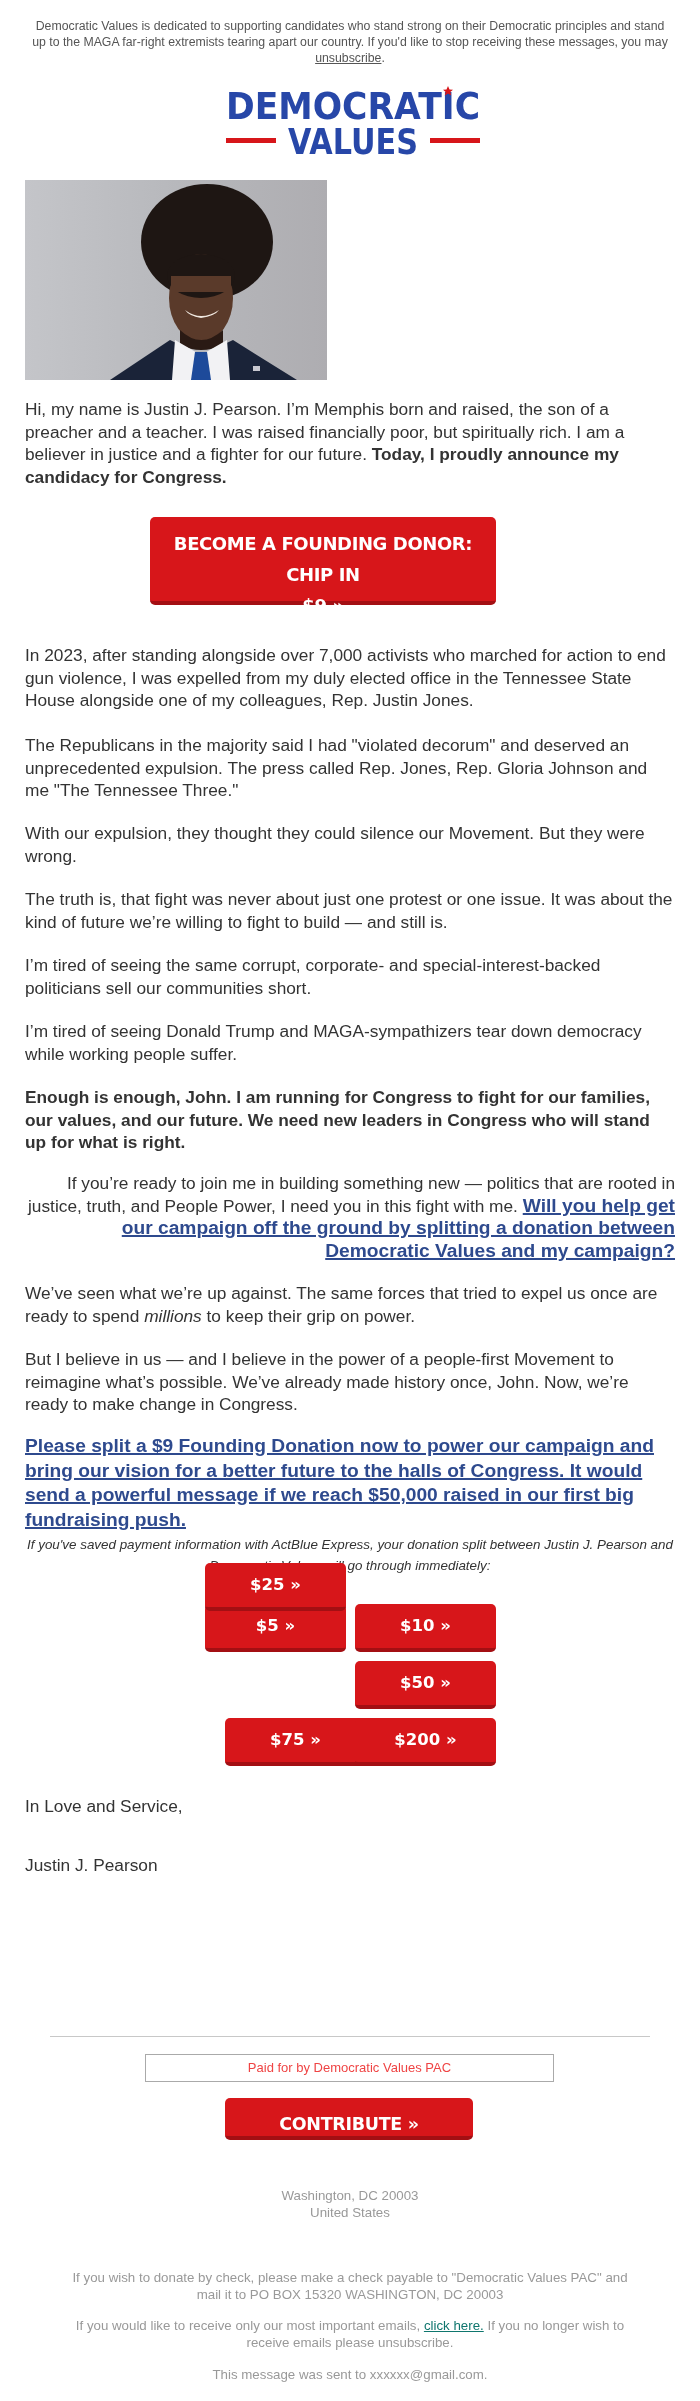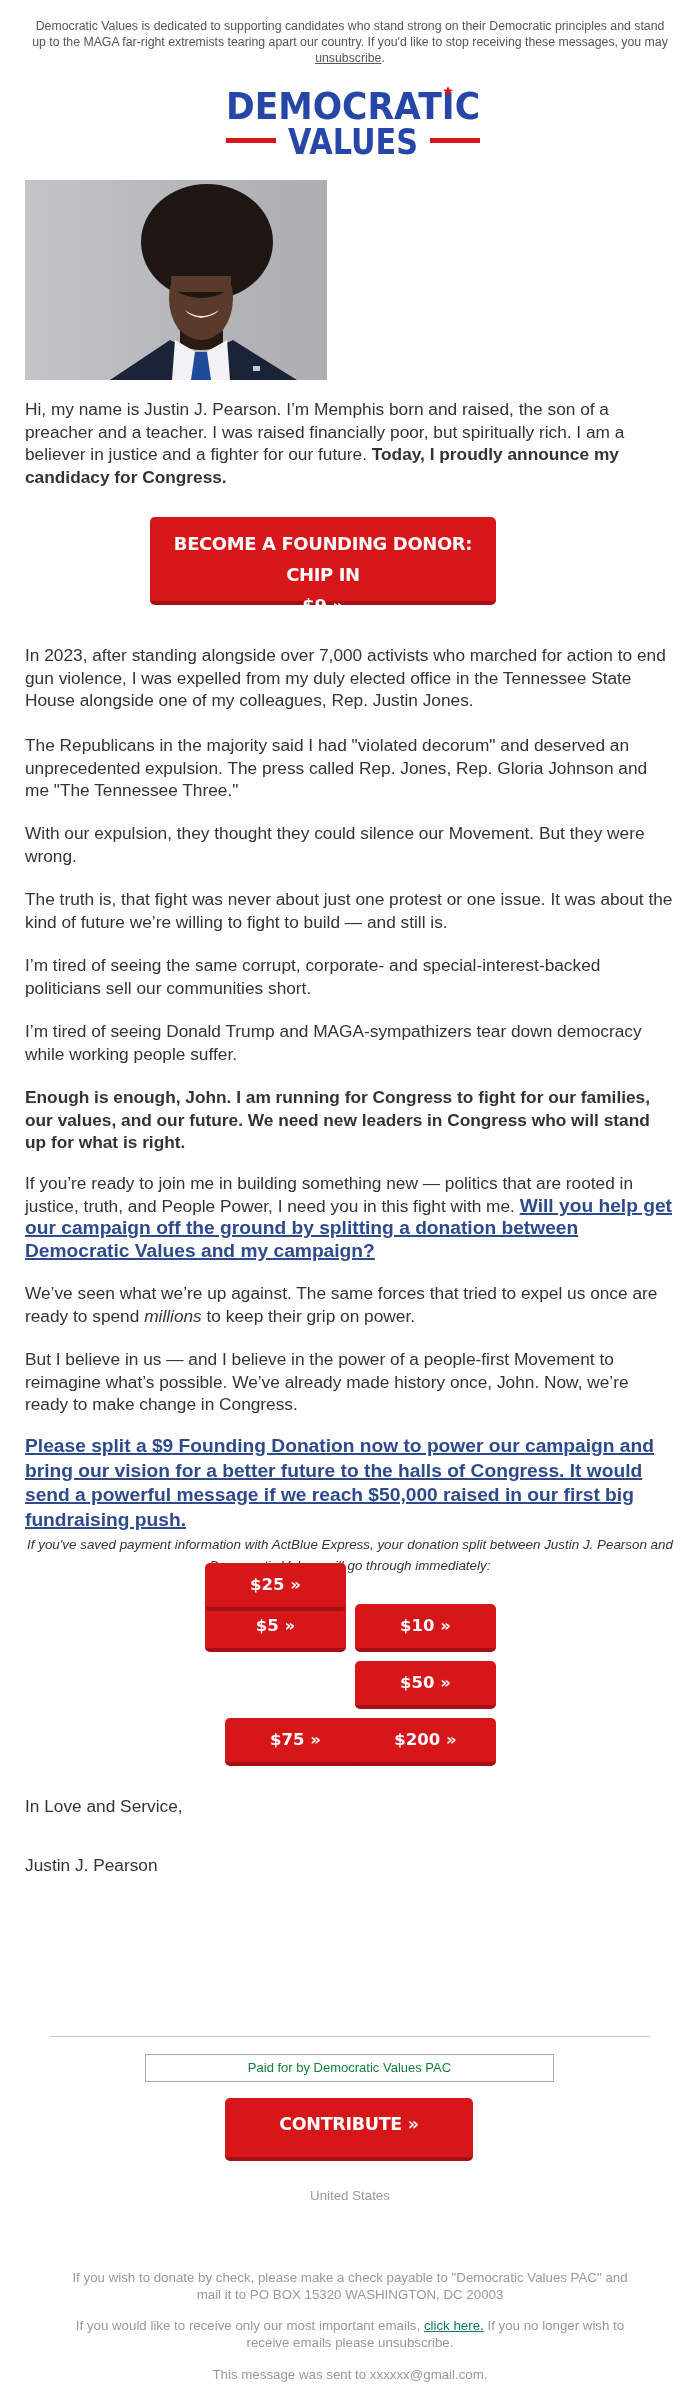--- a/index.html
+++ b/index.html
@@ -15,22 +15,22 @@
   .body b { color: #333333; }
   .body a.bl { color: #2e4a8e; font-weight: bold; text-decoration: underline; text-decoration-thickness: 2px; font-size: 19.2px; }
   .redbtn { position: absolute; background: #d7161a; border-bottom: 4px solid #a30f13; border-radius: 5px;
             color: #ffffff; text-align: center; font-family: "DejaVu Sans", sans-serif; font-weight: bold;
             box-sizing: border-box; cursor: pointer; }
   .mainbtn { left: 150px; top: 517px; width: 346px; height: 88px; font-size: 18px; line-height: 31px; padding-top: 11px; letter-spacing: -0.4px; }
   .amt { width: 141px; height: 48px; font-size: 16.5px; line-height: 44px; }
   .note { position: absolute; left: 25px; width: 650px; text-align: center; font-style: italic; font-size: 13.4px; line-height: 21px; color: #333333; }
   .divider { position: absolute; left: 50px; top: 2036px; width: 600px; height: 1px; background: #c8c8c8; }
   .paidbox { position: absolute; left: 145px; top: 2054px; width: 409px; height: 28px; border: 1px solid #aaaaaa;
-             box-sizing: border-box; text-align: center; font-size: 13px; line-height: 26px; color: #15803d; }
-  .contrib { left: 225px; top: 2098px; width: 248px; height: 63px; font-size: 17.5px; line-height: 53px; letter-spacing: -0.3px; }
+             box-sizing: border-box; text-align: center; font-size: 13px; line-height: 26px; color: #ef4444; }
+  .contrib { left: 225px; top: 2098px; width: 248px; height: 42px; font-size: 17.5px; line-height: 53px; letter-spacing: -0.3px; }
   .footer { position: absolute; left: 40px; width: 620px; text-align: center; font-size: 13.3px; line-height: 16.5px; color: #999999; }
   .footer a { color: #0f766e; text-decoration: underline; }
 </style>
 </head>
 <body>
 
 <div class="preheader">
   <span>Democratic Values is dedicated to supporting candidates who stand strong on their Democratic principles and stand up to the MAGA far-right extremists tearing apart our country. If you'd like to stop receiving these messages, you may </span><a href="#">unsubscribe</a><span>.</span>
 </div>
 
@@ -91,21 +91,21 @@
 <div class="body" style="top:954px;">
     <p>I’m tired of seeing the same corrupt, corporate- and special-interest-backed politicians sell our communities short.</p>
   </div>
 <div class="body" style="top:1020px;">
     <p>I’m tired of seeing Donald Trump and MAGA-sympathizers tear down democracy while working people suffer.</p>
   </div>
 <div class="body" style="top:1086px;">
     <p><b>Enough is enough, John. I am running for Congress to fight for our families, our values, and our future. We need new leaders in Congress who will stand up for what is right.</b></p>
   </div>
 
-<div class="body" style="top:1172px;">
+<div class="body" style="top:1172px;text-align:right;">
   <p><span>If you’re ready to join me in building something new — politics that are rooted in justice, truth, and People Power, I need you in this fight with me. </span><a href="#" class="bl">Will you help get our campaign off the ground by splitting a donation between Democratic Values and my campaign?</a></p>
 </div>
 
 <div class="body" style="top:1282px;">
   <p><span>We’ve seen what we’re up against. The same forces that tried to expel us once are ready to spend </span><i>millions</i><span> to keep their grip on power.</span></p>
 </div>
 
 <div class="body" style="top:1348px;">
     <p>But I believe in us — and I believe in the power of a people-first Movement to reimagine what’s possible. We’ve already made history once, John. Now, we’re ready to make change in Congress.</p>
   </div>
@@ -128,20 +128,21 @@
   </div>
 <div class="body" style="top:1854px;">
     <p>Justin J. Pearson</p>
   </div>
 
 <div class="divider"></div>
 <div class="paidbox">Paid for by Democratic Values PAC</div>
 <div class="redbtn contrib">CONTRIBUTE »</div>
 
 <div class="footer" style="top:2188px;">
+  <div>Washington, DC 20003</div>
   <div>United States</div>
 </div>
 
 <div class="footer" style="top:2270px; left:60px; width:580px;">If you wish to donate by check, please make a check payable to "Democratic Values PAC" and mail it to PO BOX 15320 WASHINGTON, DC 20003</div>
 
 <div class="footer" style="top:2318px; left:70px; width:560px;">
   <span>If you would like to receive only our most important emails, </span><a href="#">click here.</a><span> If you no longer wish to receive emails please unsubscribe.</span>
 </div>
 
 <div class="footer" style="top:2367px;">This message was sent to xxxxxx@gmail.com.</div>

